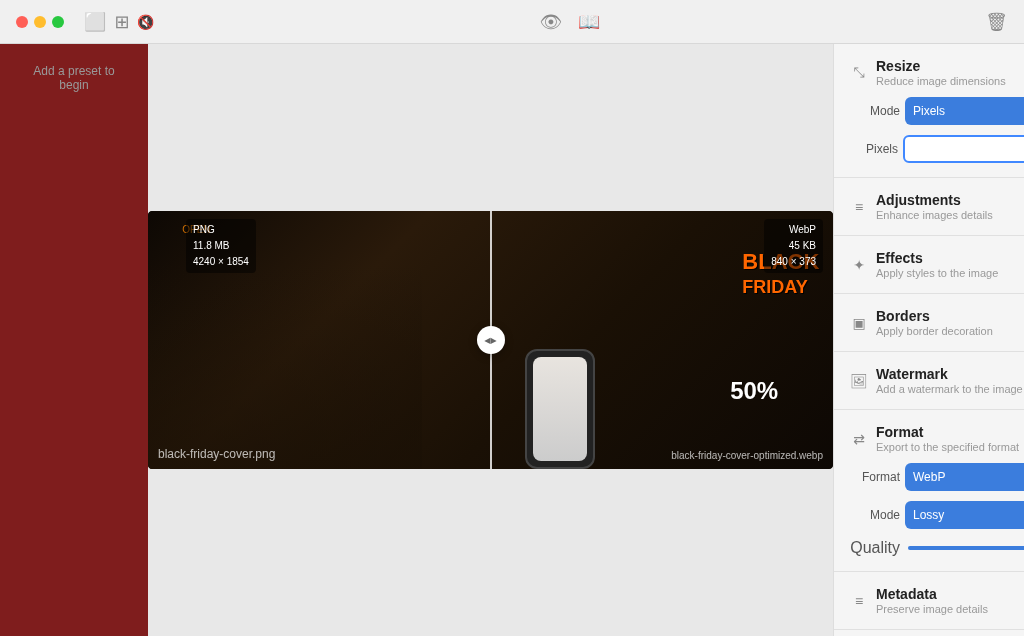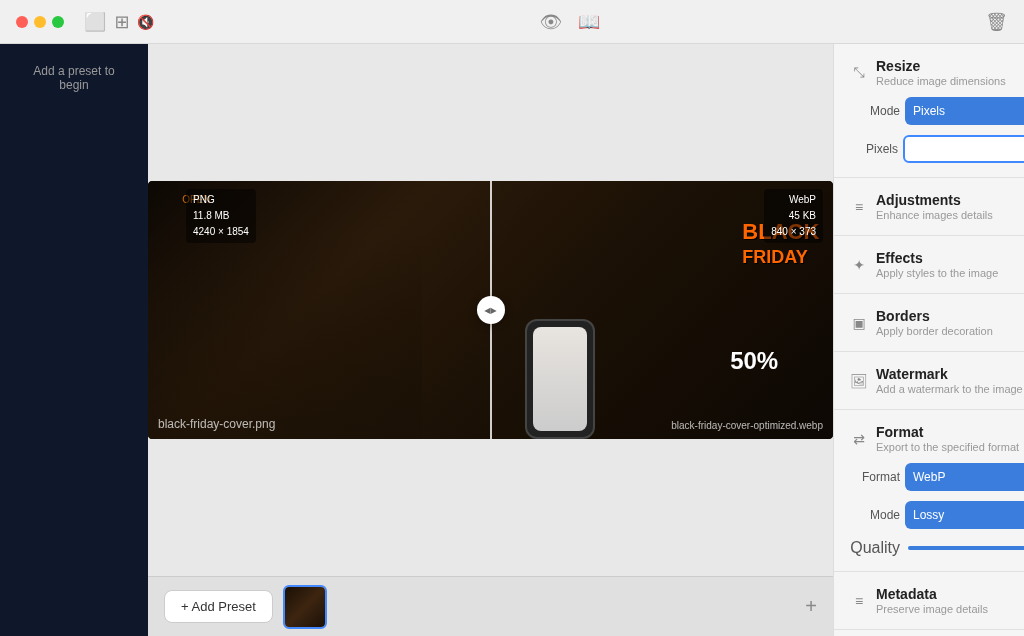--- a/index.html
+++ b/index.html
@@ -59,21 +59,21 @@
     
     .main-layout {
       display: flex;
       flex: 1;
       overflow: hidden;
     }
 
     
     .sidebar-left {
       width: 148px;
-      background: #0f172a;
+      background: #7f1d1d;
       display: flex;
       flex-direction: column;
       align-items: center;
       padding: 20px 20px;
       flex-shrink: 0;
     }
     .sidebar-left-text {
       color: #999;
       font-size: 12px;
       text-align: center;
@@ -471,29 +471,20 @@
         <div class="image-right-label">
           <div>WebP</div>
           <div>45 KB</div>
           <div>840 × 373</div>
         </div>
         <div class="image-filename-left">black-friday-cover.png</div>
         <div class="image-filename-right">black-friday-cover-optimized.webp</div>
       </div>
     </div>
 
-    <div class="bottom-bar">
-      <button class="add-preset-btn">+ Add Preset</button>
-      <div class="thumbnail-strip">
-        <div class="thumb-item">
-          <div class="thumb-inner"></div>
-        </div>
-      </div>
-      <span class="add-icon-right">+</span>
-    </div>
   </div>
 
   <div class="right-panel">
 
     <div class="panel-section">
       <div class="section-header">
         <div class="section-title-row">
           <span class="section-icon">⤡</span>
           <div>
             <div class="section-title">Resize</div>

